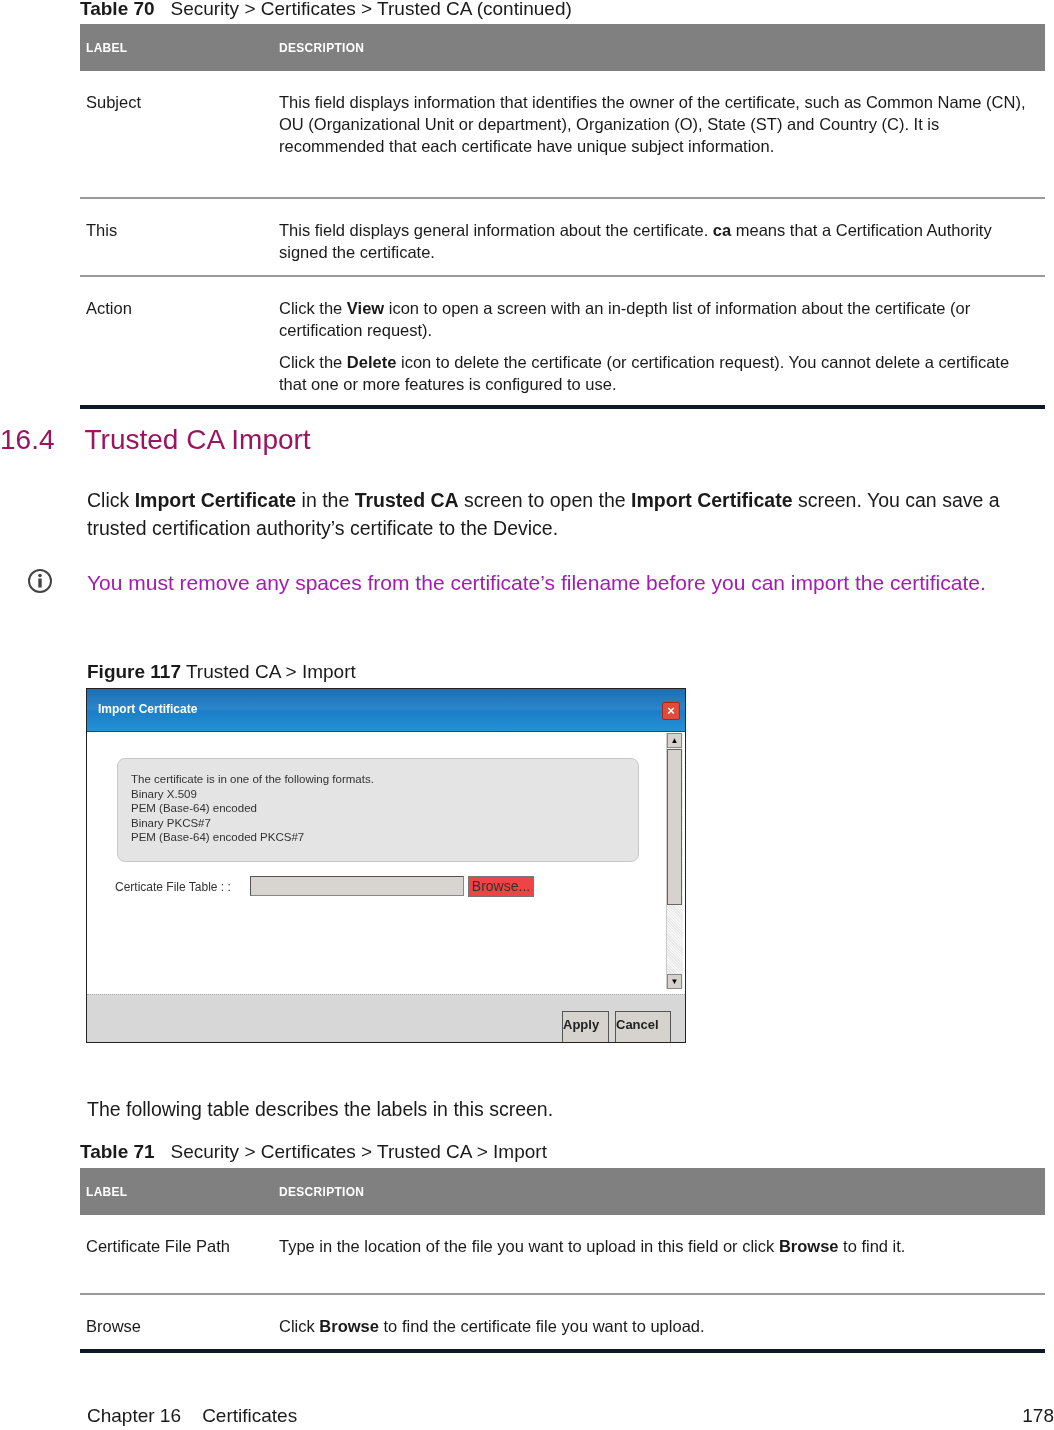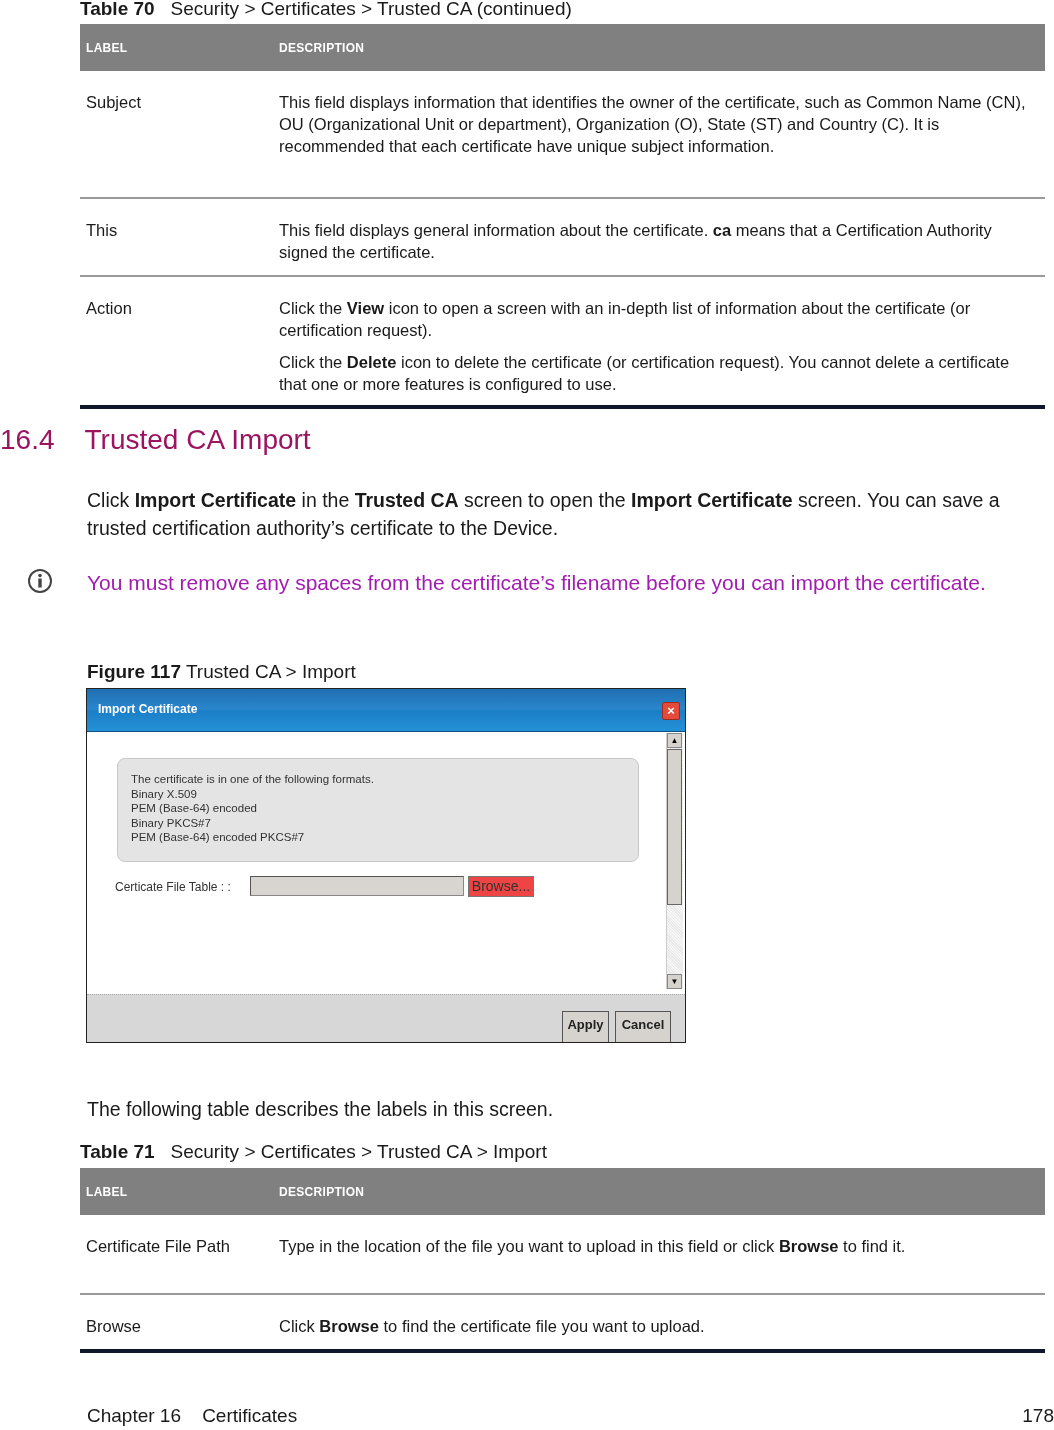--- a/index.html
+++ b/index.html
@@ -40,21 +40,21 @@
          padding: 13px 0 0 13px; font-size: 11.5px; line-height: 14.5px; color: #333; }
   .fig-label { position: absolute; left: 28px; top: 191px; font-size: 12px; color: #333; }
   .fig-input { position: absolute; left: 163px; top: 187px; width: 214px; height: 20px;
          background: #d8d5d0; border: 1px solid #888; border-top-color: #555; border-left-color: #555; box-sizing: border-box; }
   .fig-browse { position: absolute; left: 381px; top: 187px; width: 66px; height: 21px;
          background: #ef4444; border: 1px solid #777; box-sizing: border-box; font-size: 14px; color: #333;
          text-align: center; line-height: 19px; }
   .fig-footer { position: absolute; left: 0; top: 305px; width: 100%; height: 50px; background: #d7d7d7;
          border-top: 1px dotted #aaa; }
   .fig-btn { position: absolute; top: 16px; height: 40px; background: #d6d3ce; border: 1px solid #555;
-         box-sizing: border-box; font-weight: bold; font-size: 13px; line-height: 25px; text-align: center; color: #222; }
+         box-sizing: border-box; font-weight: bold; font-size: 13px; line-height: 25px; text-align: left; color: #222; }
 </style>
 </head>
 <body>
 
 <div class="abs caption" style="left:80px; top:-2px;">
   <b>Table 70</b>&nbsp;&nbsp;&nbsp;<span>Security &gt; Certificates &gt; Trusted CA (continued)</span>
 </div>
 
 <table class="doc" style="left:80px; top:24px; width:965px;">
   <colgroup>

